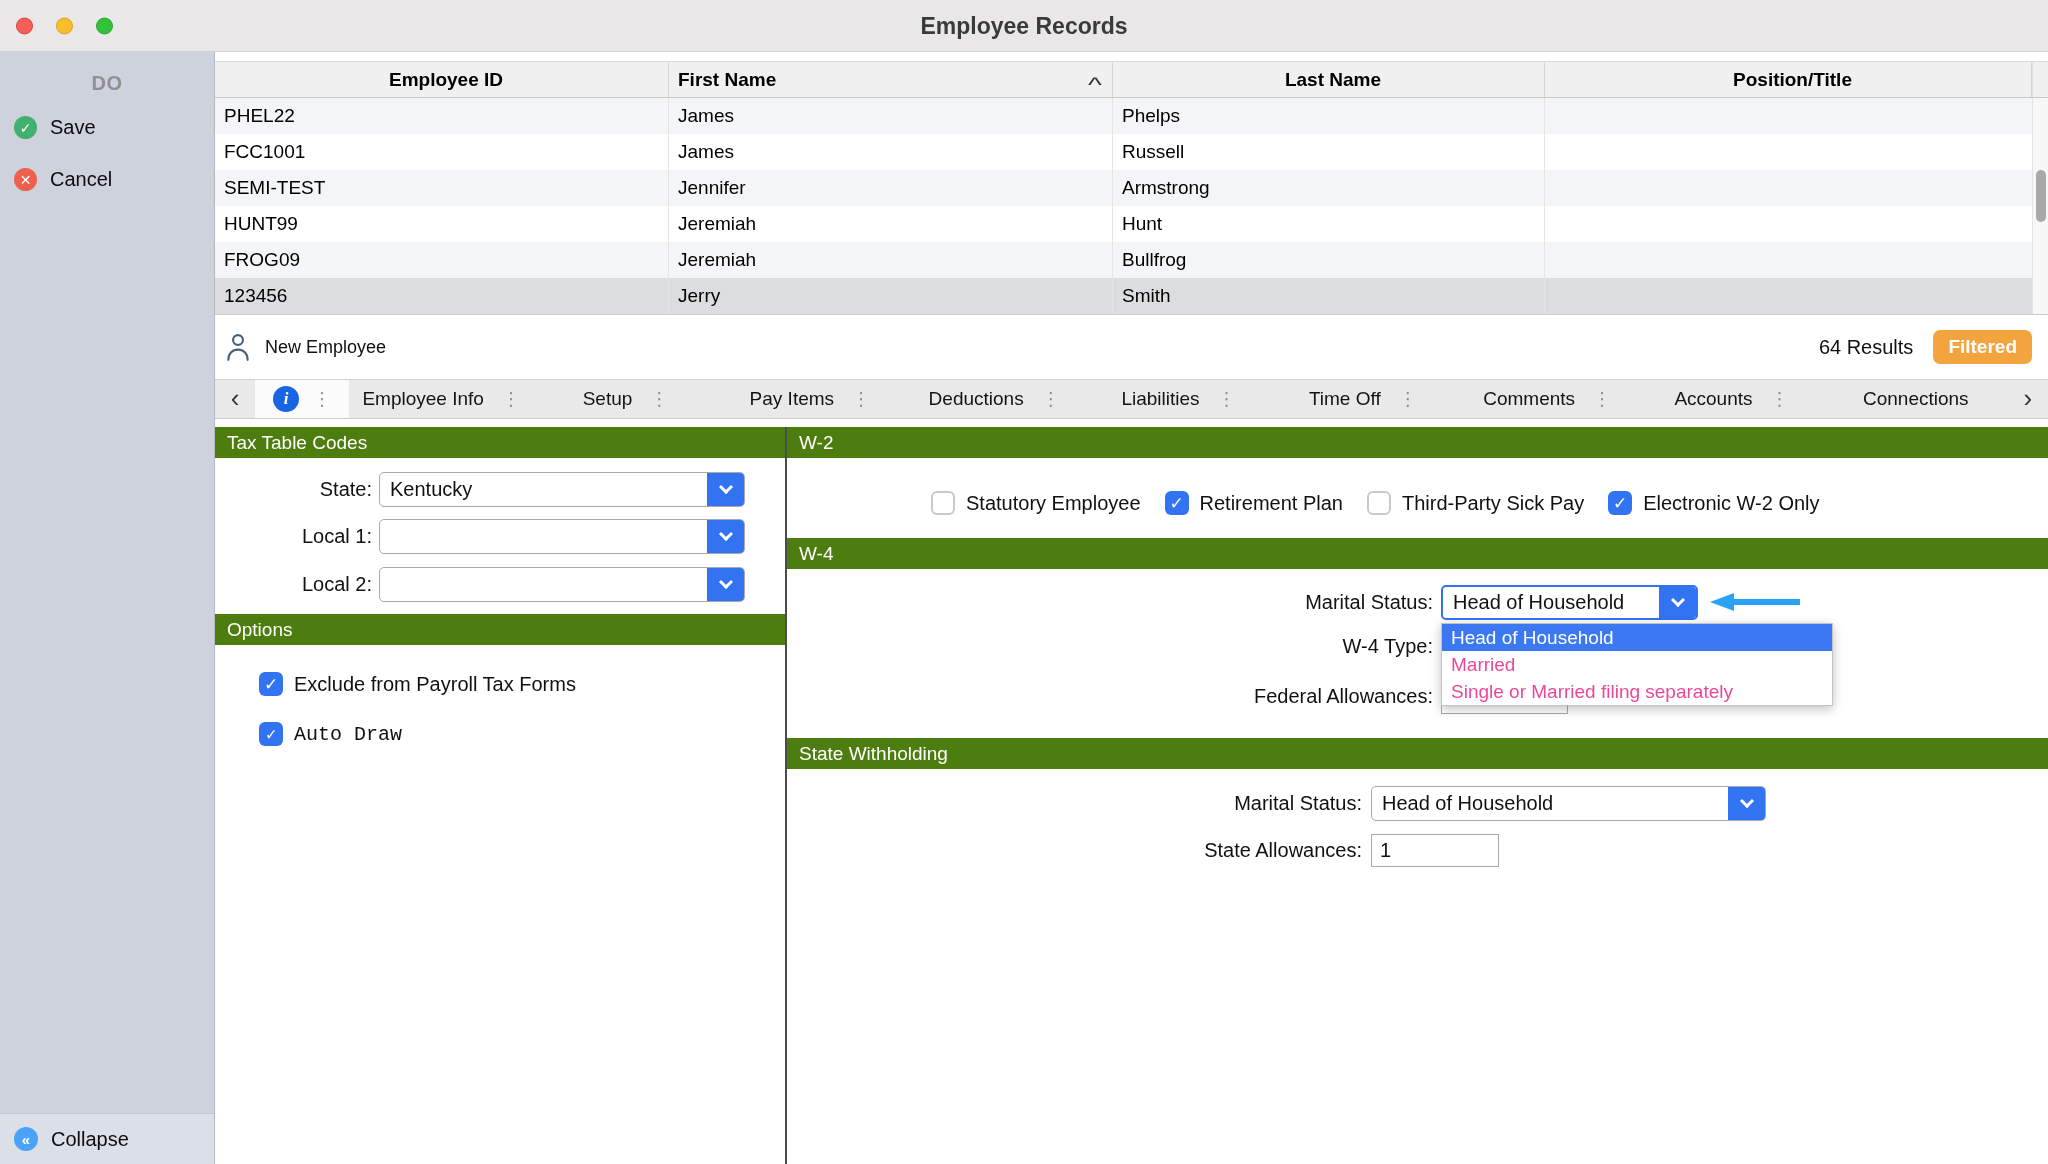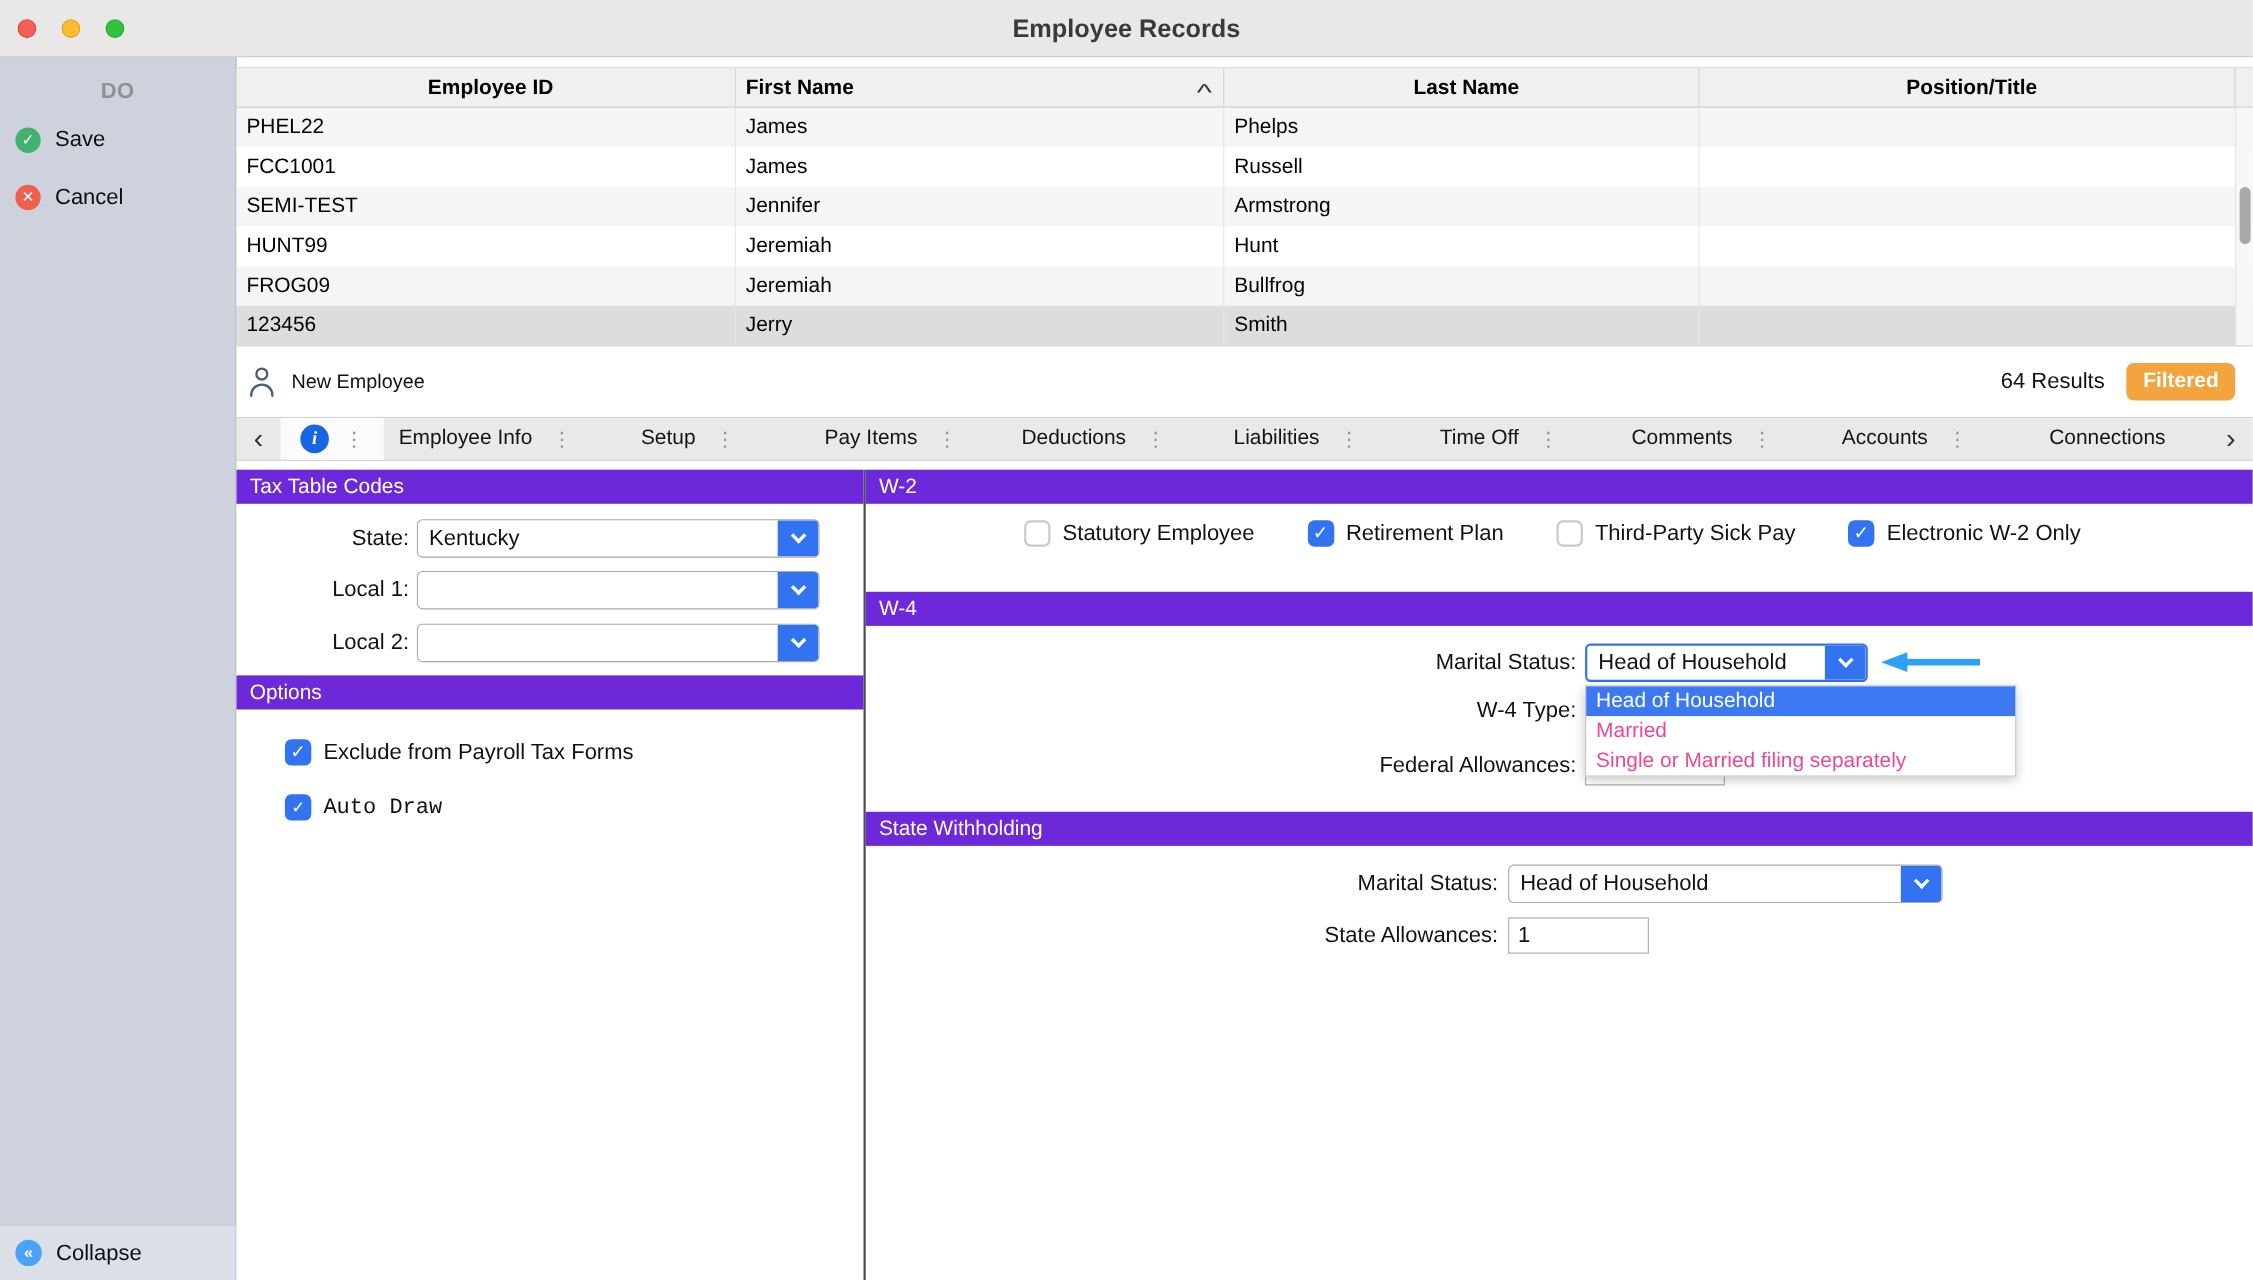--- a/index.html
+++ b/index.html
@@ -79,21 +79,21 @@
     justify-content:center; gap:14px; }
   .info-badge { width:26px; height:26px; border-radius:50%; background:#1865e3; color:#fff;
     display:flex; align-items:center; justify-content:center;
     font-family:"Liberation Serif","DejaVu Serif",serif; font-style:italic; font-weight:bold; font-size:17px; }
   .tab { flex:1 1 0; display:flex; align-items:center; justify-content:center; gap:18px;
     font-size:19px; color:#141414; white-space:nowrap; }
   .handle { color:#8f8f8f; font-size:18px; }
 
   
   #panels { position:absolute; left:215px; top:419px; width:1833px; height:745px; background:#fff; }
-  .section-header { position:absolute; height:31px; background:#6d28d9; color:#fff;
+  .section-header { position:absolute; height:31px; background:#4d7c0f; color:#fff;
     font-size:19px; line-height:31px; padding-left:12px; }
   #hdr-tax { left:0; top:8px; width:570px; }
   #hdr-options { left:0; top:195px; width:570px; }
   #hdr-w2 { left:572px; top:8px; width:1261px; }
   #hdr-w4 { left:572px; top:119px; width:1261px; }
   #hdr-sw { left:572px; top:319px; width:1261px; }
   #panel-divider { position:absolute; left:570px; top:8px; width:2px; height:737px; background:#4a4c4f; }
 
   .lbl { position:absolute; font-size:20px; color:#111; text-align:right; white-space:nowrap; }
 
@@ -109,21 +109,21 @@
 
   
   .cb-item { display:flex; align-items:center; gap:11px; font-size:20px; color:#111; }
   .cb { width:24px; height:24px; border-radius:6px; display:flex; align-items:center;
     justify-content:center; flex:0 0 24px; }
   .cb.checked { background:#3173f0; }
   .cb.checked::after { content:"✓"; color:#fff; font-size:17px; font-weight:bold; }
   .cb.unchecked { background:#fff; border:2px solid #c9c9c9; }
   #opt-row-1 { position:absolute; left:44px; top:250px; height:30px;text-align:right; }
   #opt-row-2 { position:absolute; left:44px; top:300px; height:30px;font-family:Liberation Mono, monospace; }
-  #w2-row { position:absolute; left:716px; top:52px; height:28px; display:flex; gap:48px; }
+  #w2-row { position:absolute; left:716px; top:70px; height:28px; display:flex; gap:24px; }
   #w2-row .cb-item { font-weight:500; }
 
   
   #lbl-state  { left:0; top:53px;  width:157px; height:35px; line-height:35px; }
   #lbl-local1 { left:0; top:100px; width:157px; height:35px; line-height:35px; }
   #lbl-local2 { left:0; top:148px; width:157px; height:35px; line-height:35px; }
   #dd-state  { left:164px; top:53px;  width:366px; height:35px; }
   #dd-local1 { left:164px; top:100px; width:366px; height:35px; }
   #dd-local2 { left:164px; top:148px; width:366px; height:35px; }
 

